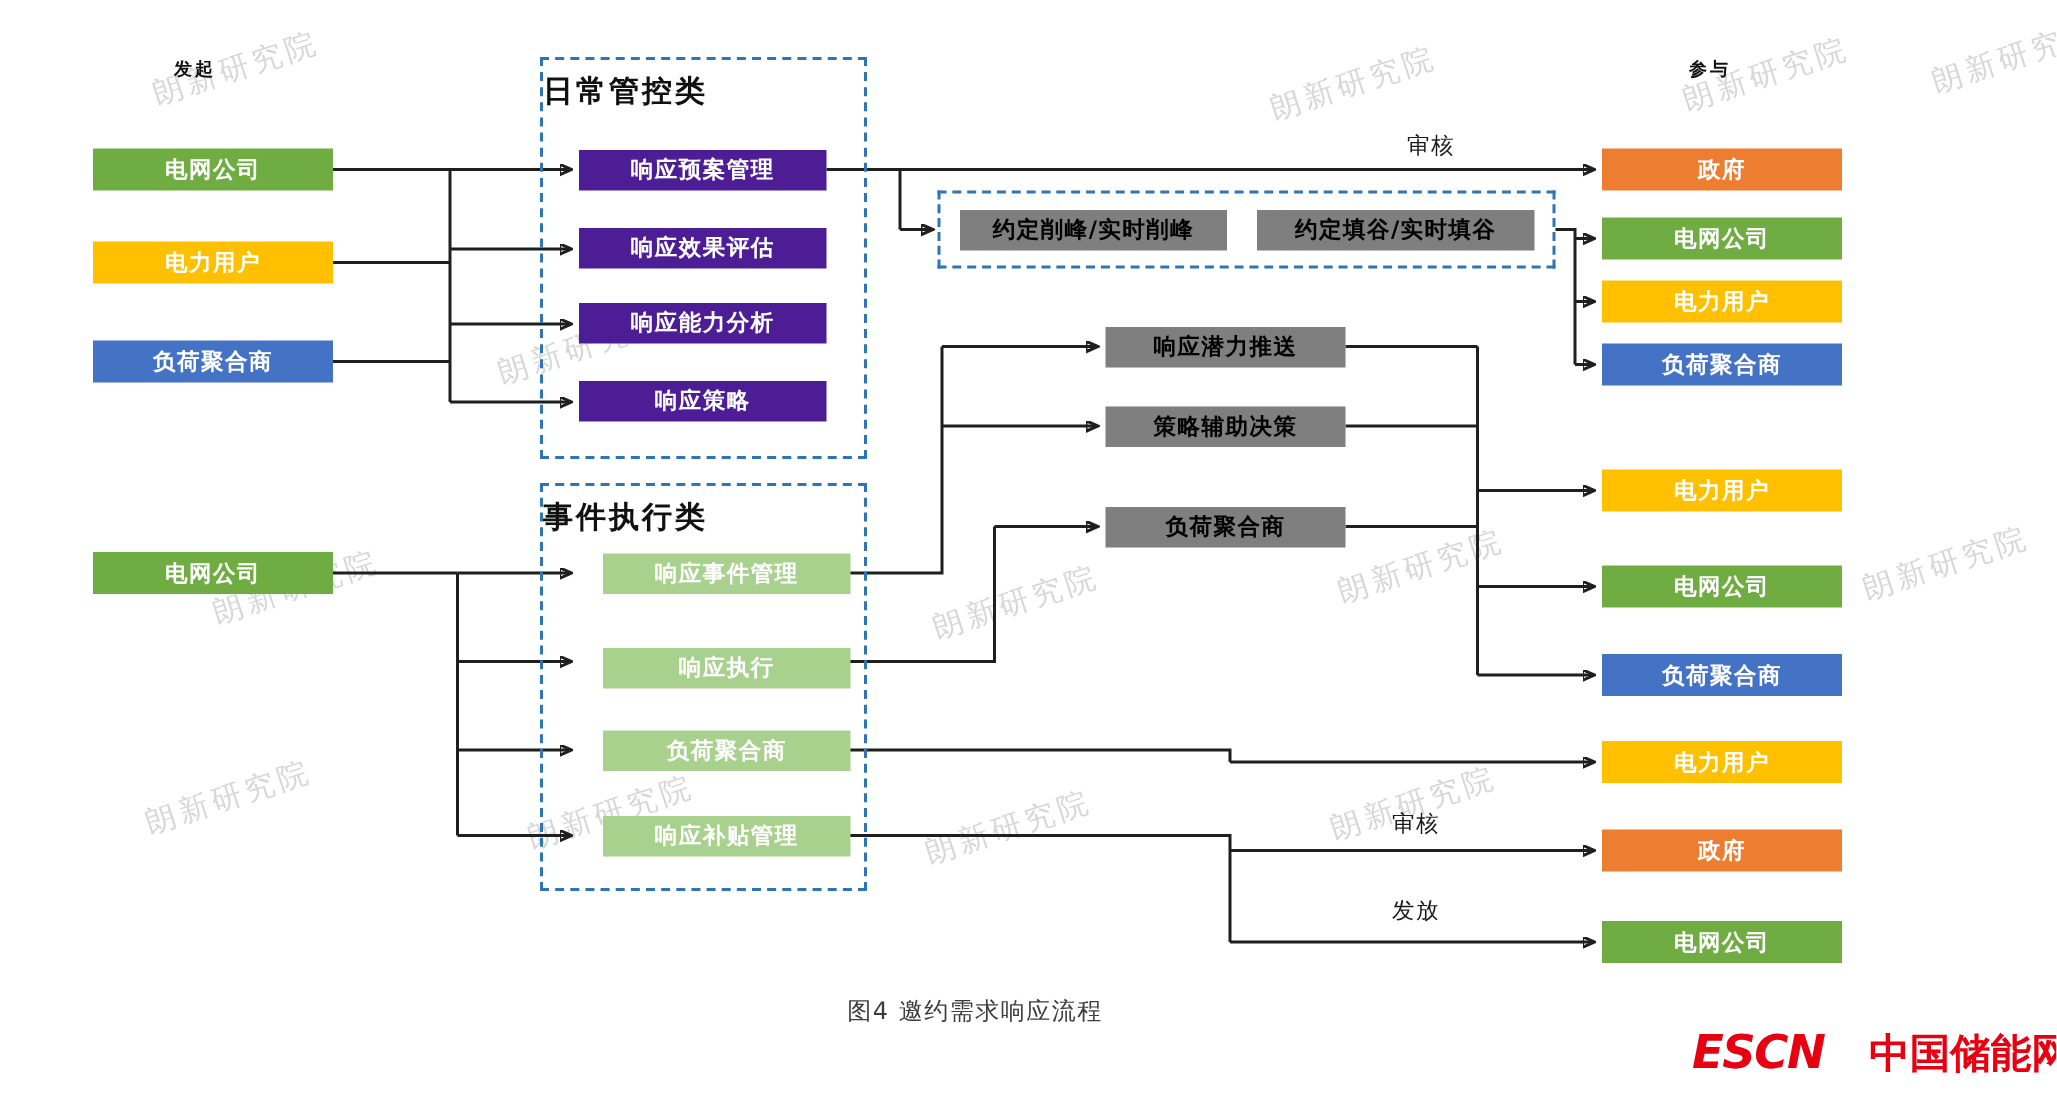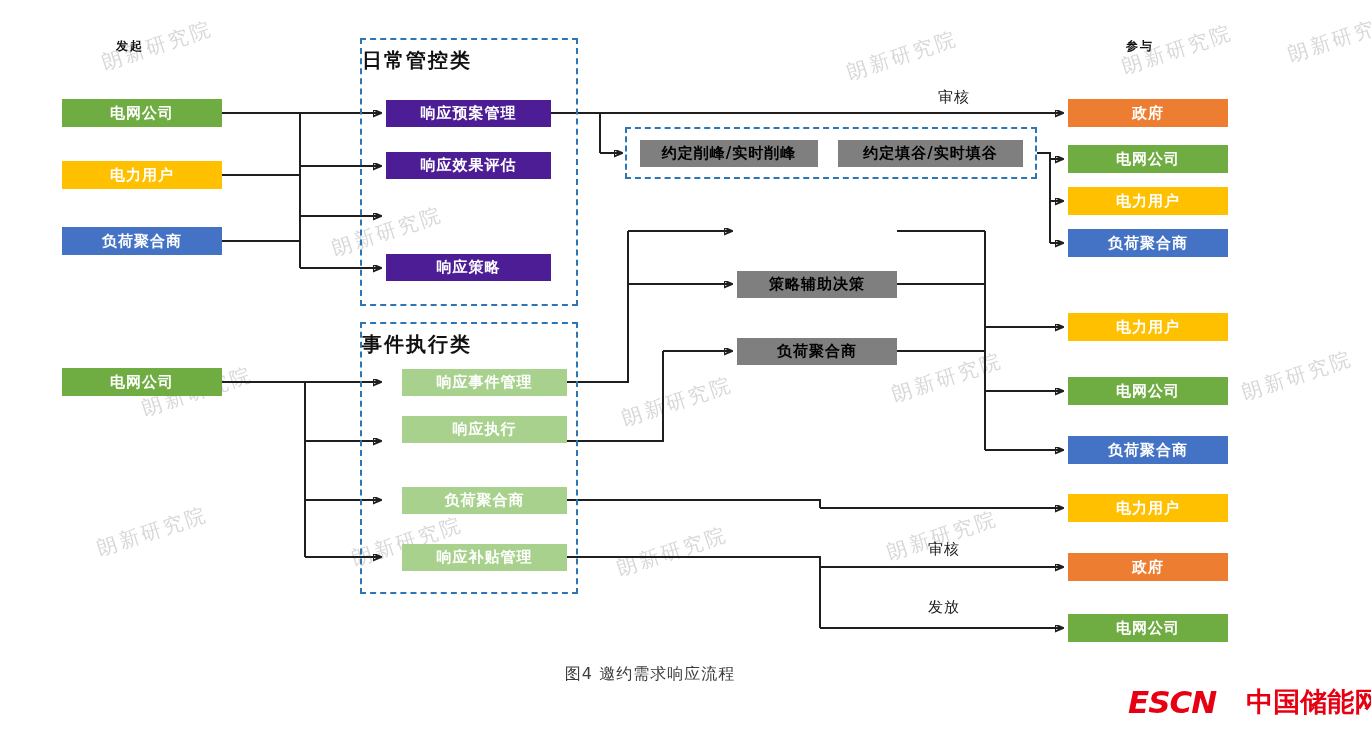--- a/index.html
+++ b/index.html
@@ -124,34 +124,36 @@
   <div class="node green" style="left:62px;top:99px">电网公司</div>
   <div class="node yellow" style="left:62px;top:161px">电力用户</div>
   <div class="node blue" style="left:62px;top:227px">负荷聚合商</div>
   <div class="node green" style="left:62px;top:368px">电网公司</div>
 
   <div class="group" style="left:360px;top:38px;width:218px;height:268px">
     <div class="group-title">日常管控类</div>
   </div>
   <div class="item lightblue" style="left:386px;top:100px">响应预案管理</div>
   <div class="item lightblue" style="left:386px;top:152px">响应效果评估</div>
+  <div class="item lightblue" style="left:386px;top:202px">响应能力分析</div>
   <div class="item lightblue" style="left:386px;top:254px">响应策略</div>
 
   <div class="group" style="left:360px;top:322px;width:218px;height:272px">
     <div class="group-title">事件执行类</div>
   </div>
   <div class="item lightgreen" style="left:386px;top:369px">响应事件管理</div>
-  <div class="item lightgreen" style="left:386px;top:416px">响应执行</div>
+  <div class="item lightgreen" style="left:386px;top:432px">响应执行</div>
   <div class="item lightgreen" style="left:386px;top:487px">负荷聚合商</div>
   <div class="item lightgreen" style="left:386px;top:544px">响应补贴管理</div>
 
   <div class="group" style="left:625px;top:127px;width:412px;height:52px"></div>
   <div class="graybox" style="left:640px;top:140px;width:178px">约定削峰/实时削峰</div>
   <div class="graybox" style="left:838px;top:140px;width:185px">约定填谷/实时填谷</div>
 
+  <div class="graybox" style="left:737px;top:218px;width:160px">响应潜力推送</div>
   <div class="graybox" style="left:737px;top:271px;width:160px">策略辅助决策</div>
   <div class="graybox" style="left:737px;top:338px;width:160px">负荷聚合商</div>
 
   <div class="node orange" style="left:1068px;top:99px">政府</div>
   <div class="node green" style="left:1068px;top:145px">电网公司</div>
   <div class="node yellow" style="left:1068px;top:187px">电力用户</div>
   <div class="node blue" style="left:1068px;top:229px">负荷聚合商</div>
   <div class="node yellow" style="left:1068px;top:313px">电力用户</div>
   <div class="node green" style="left:1068px;top:377px">电网公司</div>
   <div class="node blue" style="left:1068px;top:436px">负荷聚合商</div>

